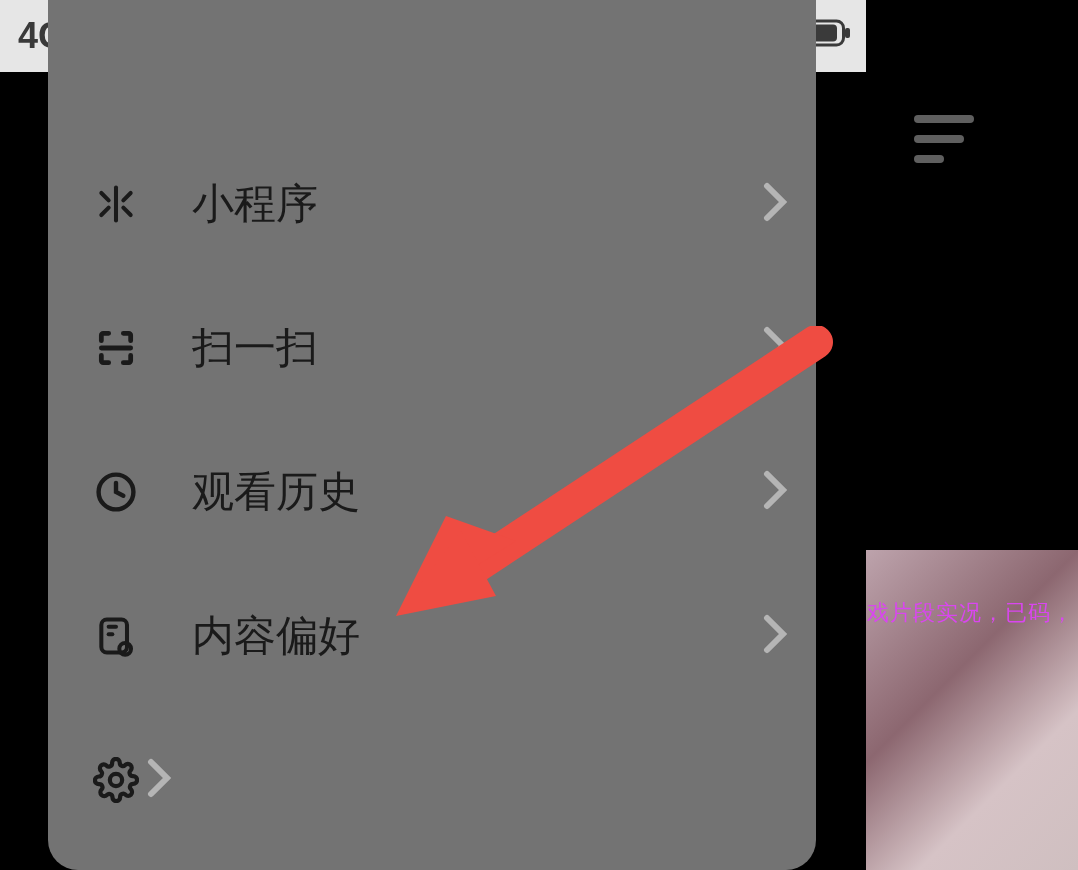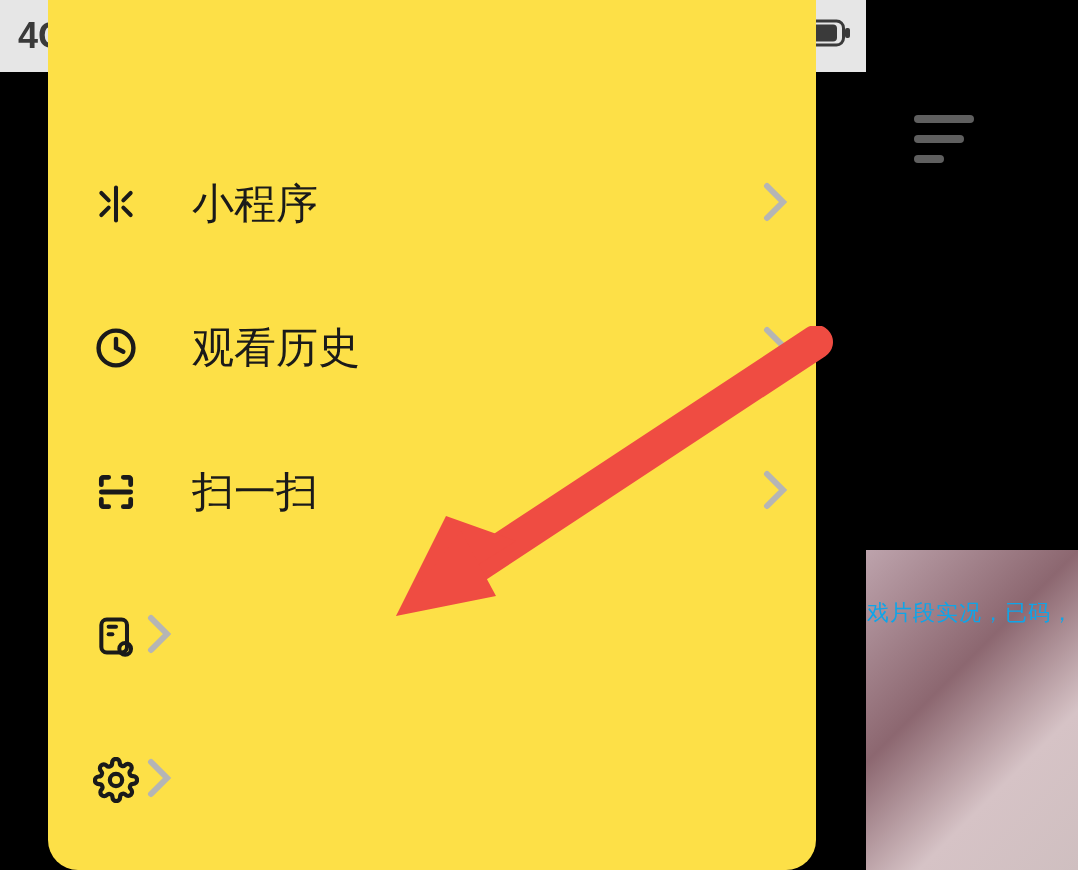--- a/index.html
+++ b/index.html
@@ -1,27 +1,27 @@
 <!DOCTYPE html>
 <html><head>
   <meta charset="utf-8">
   <style>
     * { margin:0; padding:0; box-sizing:border-box; }
     html,body { width:1078px; height:870px; font-family:-apple-system,"PingFang SC","Microsoft YaHei",sans-serif; }
     .screen { position:relative; width:1078px; height:870px; background:#000; overflow:hidden; }
     .video-bg { position:absolute; right:0; top:550px; width:212px; height:320px;
       background:linear-gradient(135deg,#bda3ac 0%,#8c6770 40%,#d6c3c6 70%,#cfbfc0 100%); }
-    .video-caption { position:absolute; right:4px; top:598px; color:#0ea5e9; font-size:22px; letter-spacing:1px; }
+    .video-caption { position:absolute; right:4px; top:598px; color:#d946ef; font-size:22px; letter-spacing:1px; }
     .menu-btn { position:absolute; right:98px; top:115px; width:66px; height:50px; }
     .menu-btn span { display:block; height:8px; background:#5f5f5f; border-radius:4px; }
     .menu-btn span:nth-child(1){ width:60px; }
     .menu-btn span:nth-child(2){ width:50px; margin-top:12px; }
     .menu-btn span:nth-child(3){ width:30px; margin-top:12px; }
 
-    .panel { position:absolute; left:48px; top:0; width:768px; height:870px; background:#fde047; border-radius:0 0 30px 30px; }
+    .panel { position:absolute; left:48px; top:0; width:768px; height:870px; background:#737373; border-radius:0 0 30px 30px; }
     .status { position:absolute; left:0; top:0; width:866px; height:72px; background:#e6e6e6; display:flex; align-items:center; color:#3a3a3a; font-size:36px; }
     .status .left { display:flex; align-items:center; padding-left:18px; gap:8px; }
     .status .net { font-weight:600; font-size:36px; }
     .status .speed { font-size:36px; }
     .status .center { position:absolute; left:0; width:866px; text-align:center; font-size:38px; letter-spacing:1px; }
     .status .right { margin-left:auto; display:flex; align-items:center; gap:10px; padding-right:14px; }
     .status .hd { font-weight:600; font-size:36px; }
     .status .pct { font-size:36px; }
     .bars { display:inline-flex; align-items:flex-end; gap:3px; height:28px; margin-left:4px; }
     .bars i { display:block; width:5px; background:#3a3a3a; border-radius:1px; }
@@ -105,60 +105,61 @@
         <span class="label">小程序</span>
         <span class="chev">
           <svg width="26" height="40" viewBox="0 0 12 20" fill="none" stroke="#b5b5b5" stroke-width="3" stroke-linecap="round">
               <polyline points="2 2 10 10 2 18"></polyline>
             </svg>
         </span>
       </div>
 
       <div class="item">
         <span class="icon-wrap">
-          <svg width="44" height="44" viewBox="0 0 24 24" fill="none" stroke="#1a1a1a" stroke-width="2.4" stroke-linecap="round">
-            <circle cx="12" cy="12" r="9.5"></circle>
-              <polyline points="12 7 12 12 16 14"></polyline>
-          </svg>
-        </span>
-        <span class="label">观看历史</span>
-        <span class="chev">
-          <svg width="26" height="40" viewBox="0 0 12 20" fill="none" stroke="#b5b5b5" stroke-width="3" stroke-linecap="round">
-              <polyline points="2 2 10 10 2 18"></polyline>
-            </svg>
-        </span>
-      </div>
-
-      <div class="item">
-        <span class="icon-wrap">
           <svg width="44" height="44" viewBox="0 0 24 24" fill="none" stroke="#1a1a1a" stroke-width="2.6" stroke-linecap="round">
             <path d="M4 8V5a1 1 0 0 1 1-1h3"></path>
               <path d="M20 8V5a1 1 0 0 0-1-1h-3"></path>
               <path d="M4 16v3a1 1 0 0 0 1 1h3"></path>
               <path d="M20 16v3a1 1 0 0 1-1 1h-3"></path>
               <line x1="4" y1="12" x2="20" y2="12"></line>
           </svg>
         </span>
         <span class="label">扫一扫</span>
         <span class="chev">
           <svg width="26" height="40" viewBox="0 0 12 20" fill="none" stroke="#b5b5b5" stroke-width="3" stroke-linecap="round">
               <polyline points="2 2 10 10 2 18"></polyline>
             </svg>
         </span>
       </div>
 
       <div class="item">
         <span class="icon-wrap">
+          <svg width="44" height="44" viewBox="0 0 24 24" fill="none" stroke="#1a1a1a" stroke-width="2.4" stroke-linecap="round">
+            <circle cx="12" cy="12" r="9.5"></circle>
+              <polyline points="12 7 12 12 16 14"></polyline>
+          </svg>
+        </span>
+        <span class="label">观看历史</span>
+        <span class="chev">
+          <svg width="26" height="40" viewBox="0 0 12 20" fill="none" stroke="#b5b5b5" stroke-width="3" stroke-linecap="round">
+              <polyline points="2 2 10 10 2 18"></polyline>
+            </svg>
+        </span>
+      </div>
+
+      <div class="item">
+        <span class="icon-wrap">
           <svg width="44" height="44" viewBox="0 0 24 24" fill="none" stroke="#1a1a1a" stroke-width="2.2" stroke-linecap="round">
             <rect x="4" y="3" width="14" height="18" rx="3"></rect>
               <line x1="8" y1="7" x2="12" y2="7"></line>
               <line x1="8" y1="11" x2="10" y2="11"></line>
               <circle cx="17" cy="19" r="3.2"></circle>
           </svg>
         </span>
+        <span class="label">内容偏好</span>
         <span class="chev">
           <svg width="26" height="40" viewBox="0 0 12 20" fill="none" stroke="#b5b5b5" stroke-width="3" stroke-linecap="round">
               <polyline points="2 2 10 10 2 18"></polyline>
             </svg>
         </span>
       </div>
 
       <div class="item">
         <span class="icon-wrap">
           <svg width="46" height="46" viewBox="0 0 24 24" fill="none" stroke="#1a1a1a" stroke-width="2.2" stroke-linecap="round" stroke-linejoin="round">

